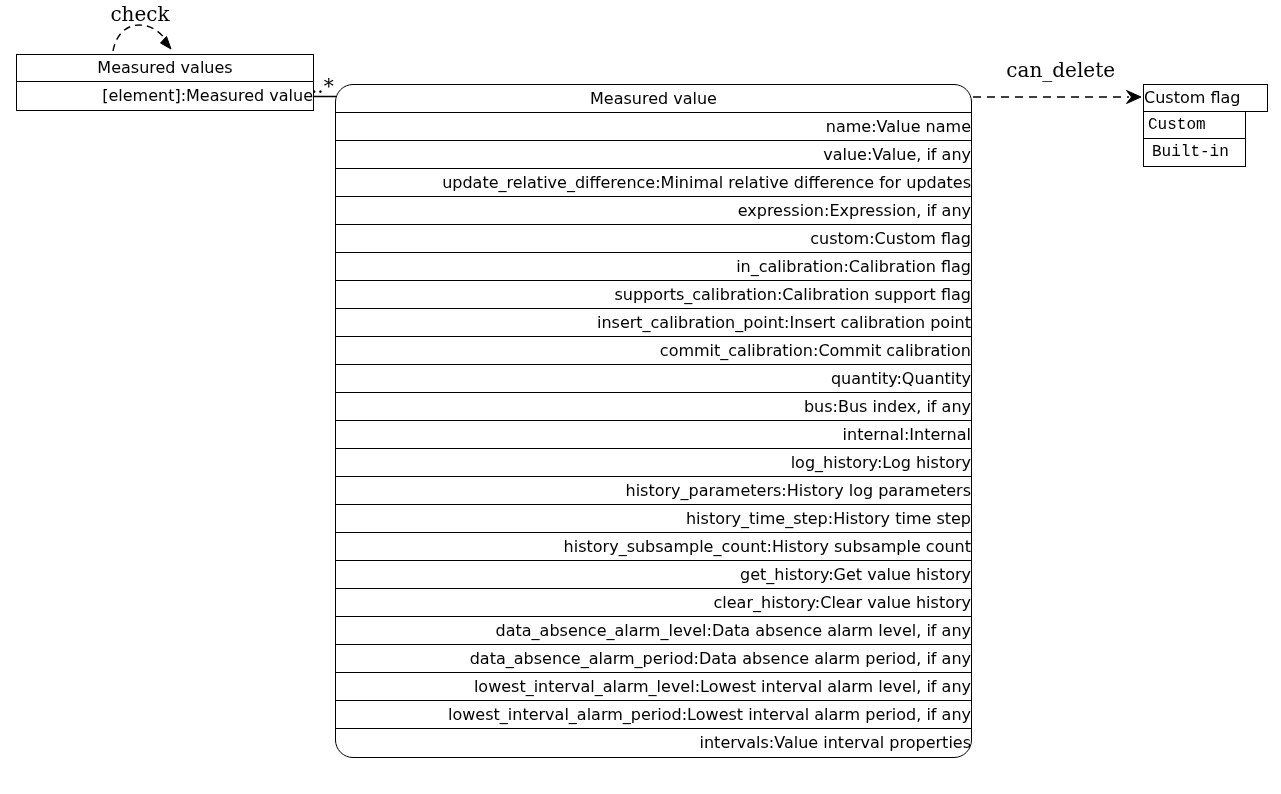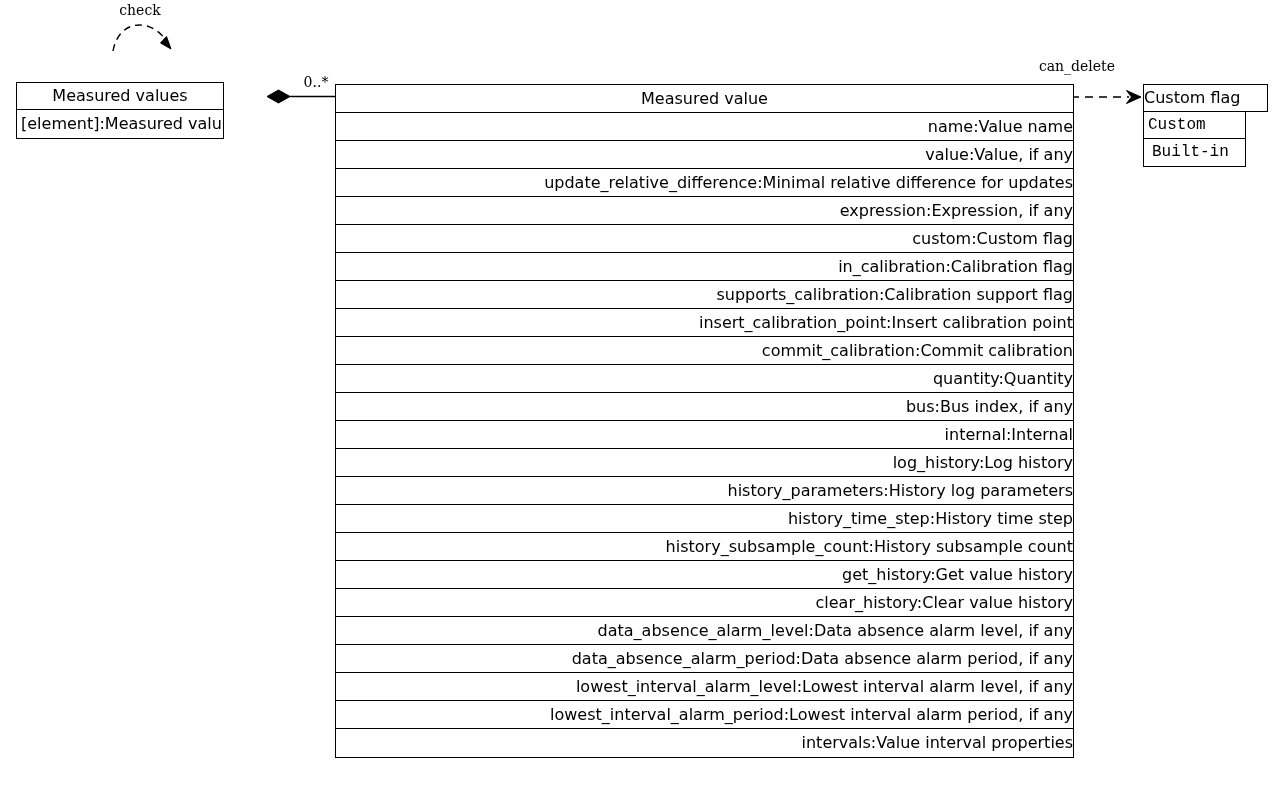--- a/index.html
+++ b/index.html
@@ -77,21 +77,21 @@
     white-space: nowrap;
     background: #ffffff;
   }
   .rows-box .row + .row {
     border-top: none;
     padding-left: 8px;
   }
   .edge-label {
     position: absolute;
     font-family: "DejaVu Serif", serif;
-    font-size: 14px;
+    font-size: 20px;
     text-align: center;
     white-space: nowrap;
     color: #000000;
   }
 </style>
 </head>
 <body>
 
 <div class="canvas">
 
@@ -104,28 +104,28 @@
     <line x1="290" y1="96.5" x2="336" y2="96.5" stroke="#000000" stroke-width="1.4"></line>
 
     <line x1="973" y1="97" x2="1129" y2="97" stroke="#000000" stroke-width="1.4" stroke-dasharray="8,6"></line>
     <polygon points="1141,97 1126.5,90.5 1131.5,97 1126.5,103.5" fill="#000000" stroke="#000000"></polygon>
   </svg>
 
   <div class="edge-label" style="left:100px; top:2px; width:80px;">check</div>
   <div class="edge-label" style="left:296px; top:74px; width:40px;">0..*</div>
   <div class="edge-label" style="left:1005px; top:58px; width:110px;text-align:right;">can_delete</div>
 
-  <div class="entity" style="left:16px; top:54px; width:208px;margin-top:28px;">
+  <div class="entity" style="left:16px; top:54px; width:298px;">
     <div class="entity-header">Measured values</div>
     <div>
         <div class="row">[element]:Measured value</div>
       </div>
   </div>
 
-  <div class="entity" style="left:335px; top:84px; width:739px;">
+  <div class="entity" style="left:335px; top:84px; width:637px;border-radius:18px;">
     <div class="entity-header" style="height:28px; line-height:27px;">Measured value</div>
     <div>
         <div class="row">name:Value name</div>
         <div class="row">value:Value, if any</div>
         <div class="row">update_relative_difference:Minimal relative difference for updates</div>
         <div class="row">expression:Expression, if any</div>
         <div class="row">custom:Custom flag</div>
         <div class="row">in_calibration:Calibration flag</div>
         <div class="row">supports_calibration:Calibration support flag</div>
         <div class="row">insert_calibration_point:Insert calibration point</div>

